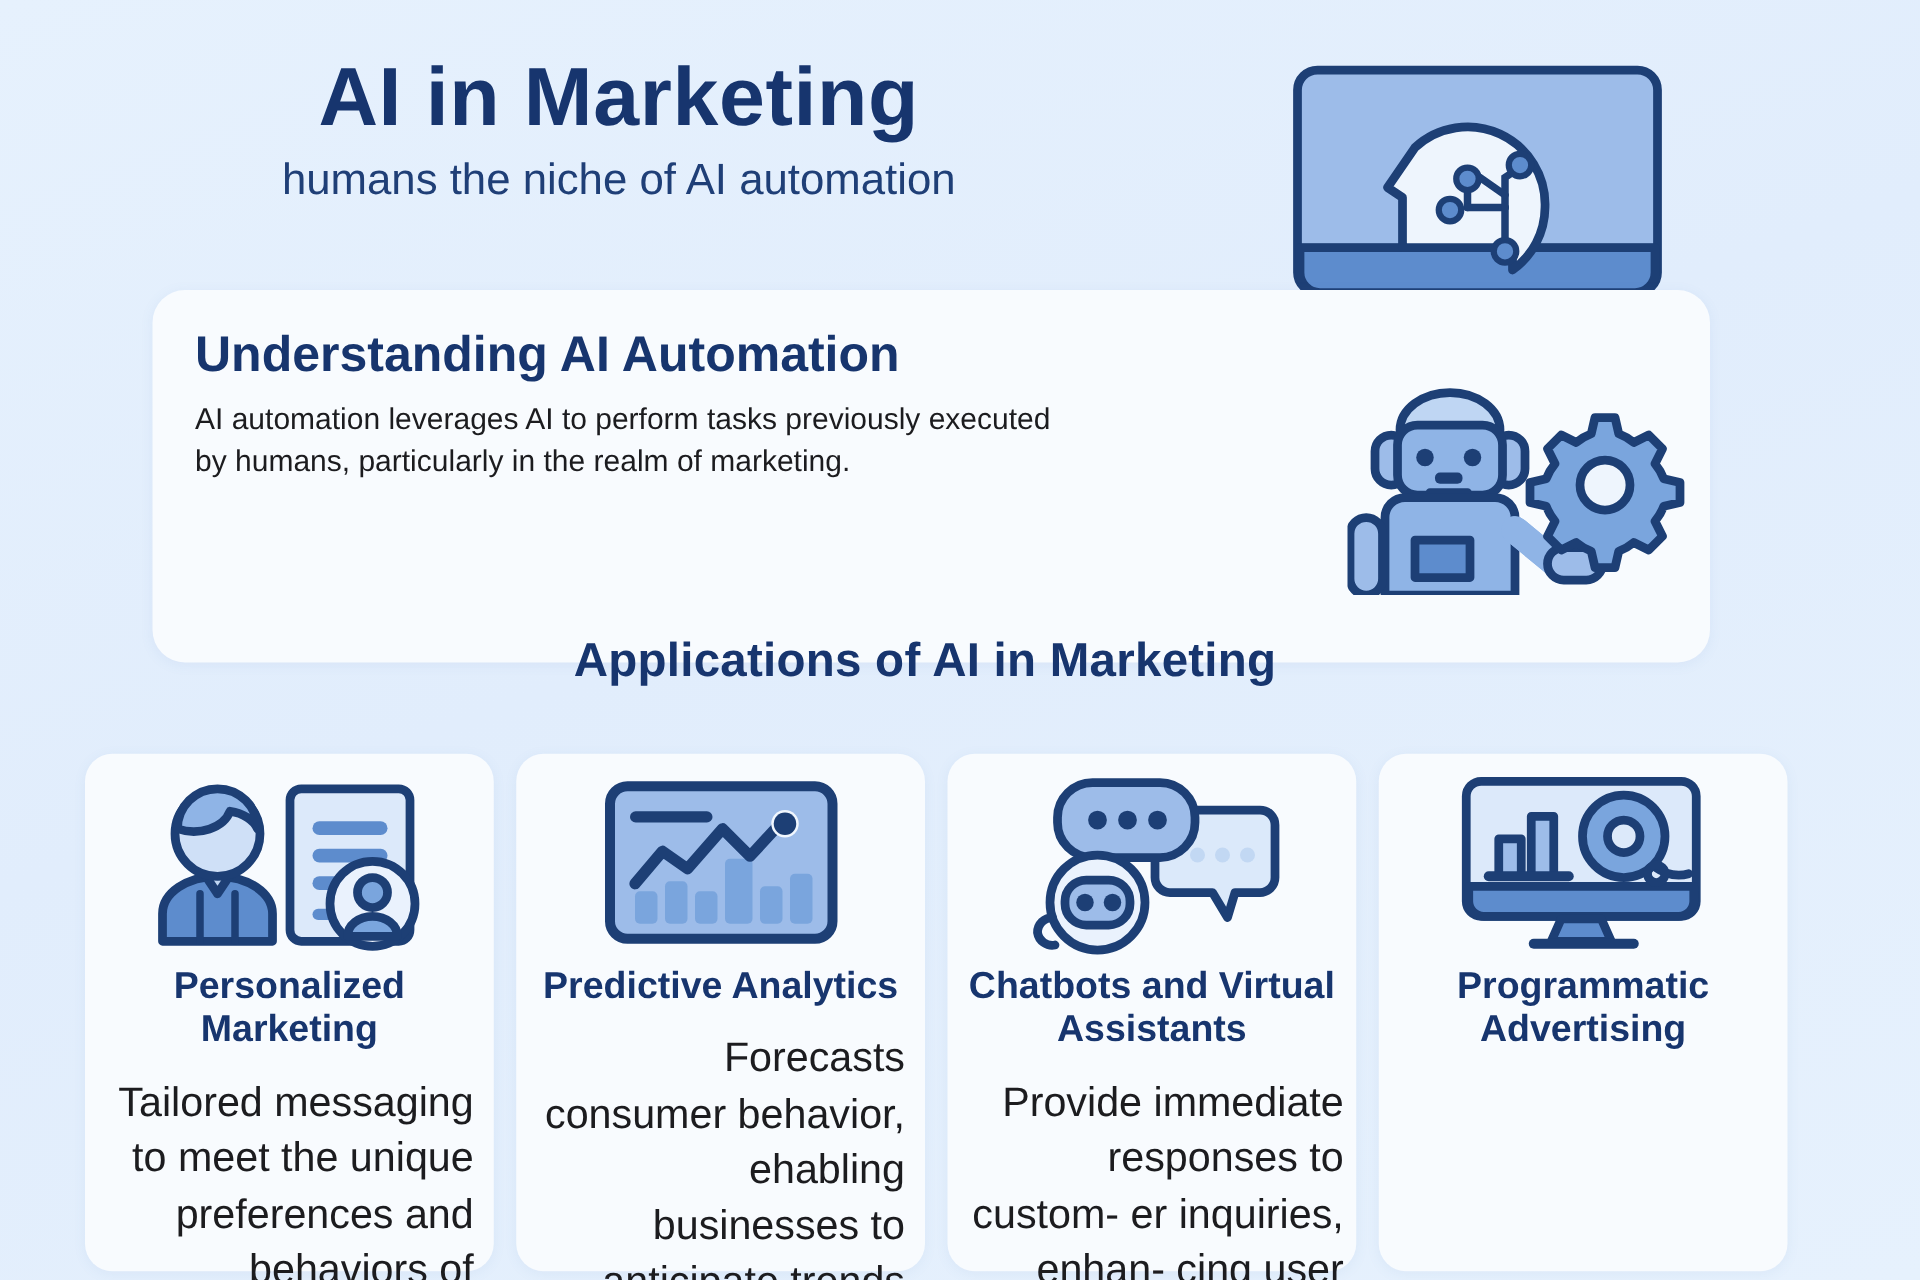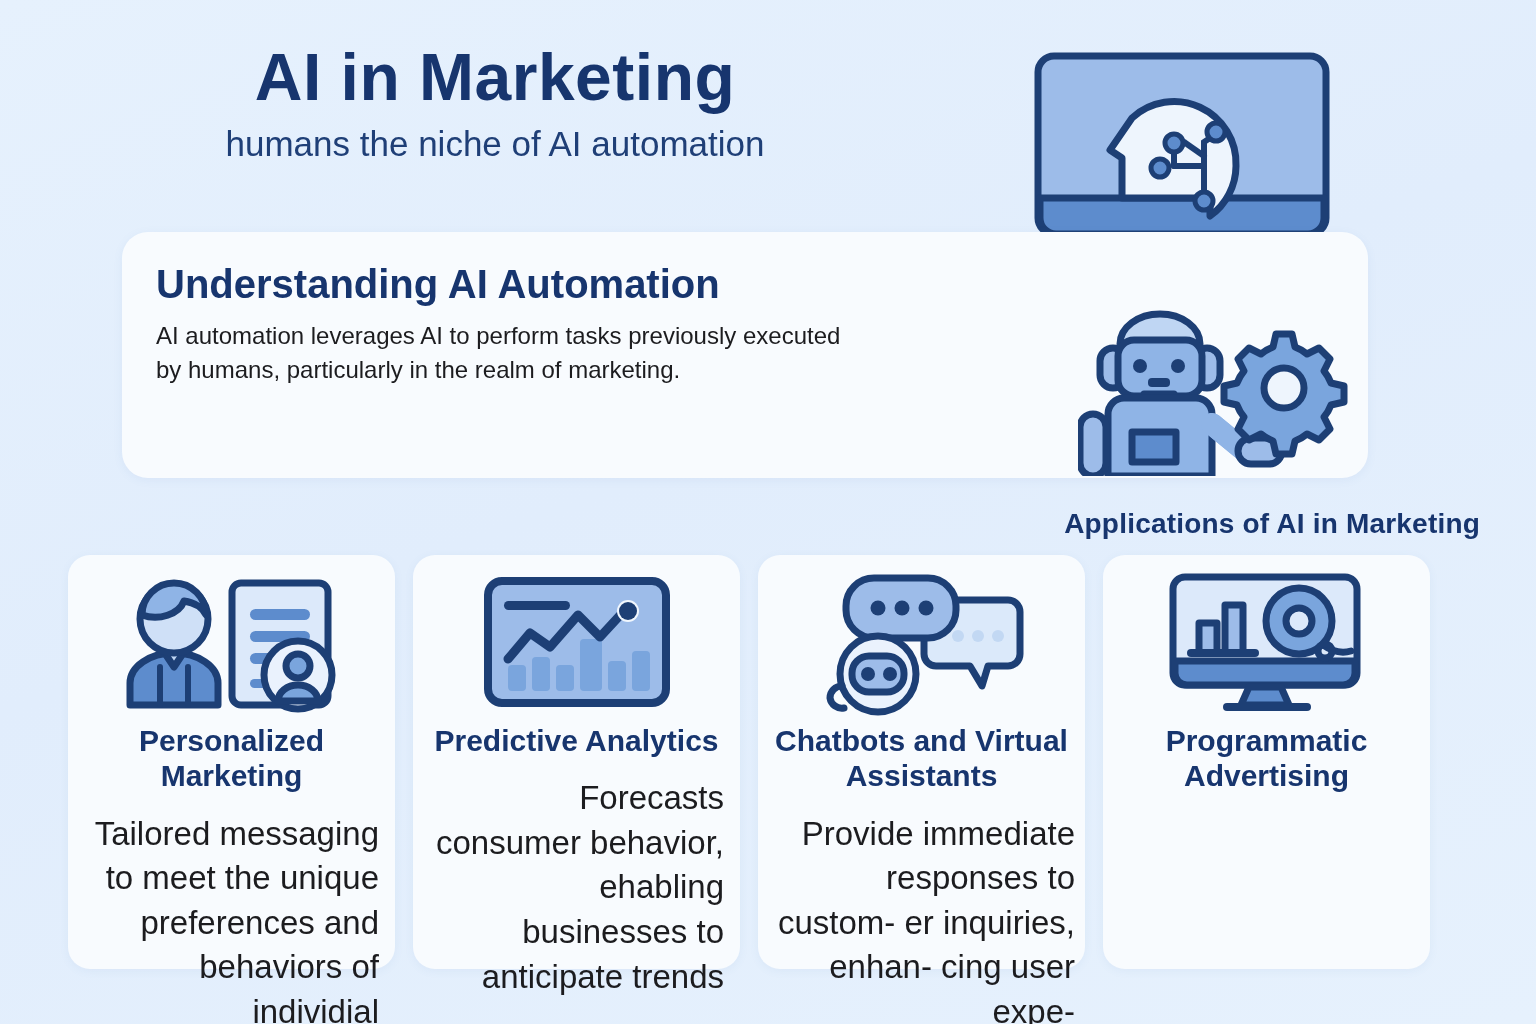--- a/index.html
+++ b/index.html
@@ -44,21 +44,21 @@
     line-height: 1.1;
     white-space: nowrap;
   }
 
   
   .understanding-card {
     position: absolute;
     left: 122px;
     top: 232px;
     width: 1246px;
-    height: 246px;
+    height: 298px;
     background: #f8fbfe;
     border-radius: 26px;
     box-shadow: 0 2px 10px rgba(90,130,190,0.08);
   }
   .understanding-inner {
     padding: 30px 0 0 34px;
     width: 700px;
   }
   .understanding-title {
     font-size: 40px;
@@ -73,32 +73,32 @@
     line-height: 1.42;
     margin: 0;
   }
 
   
   .section-heading {
     position: absolute;
     left: 0;
     top: 508px;
     width: 1480px;
-    text-align: right;
-    font-size: 28px;
+    text-align: center;
+    font-size: 38px;
     font-weight: bold;
     color: #17356e;
     letter-spacing: 0.2px;
   }
 
   
   .cards {
     position: absolute;
     left: 68px;
-    top: 555px;
+    top: 603px;
     width: 1400px;
     display: flex;
     gap: 18px;
   }
   .app-card {
     width: 327px;
     height: 414px;
     background: #f8fbfe;
     border-radius: 22px;
     box-shadow: 0 2px 10px rgba(90,130,190,0.07);

